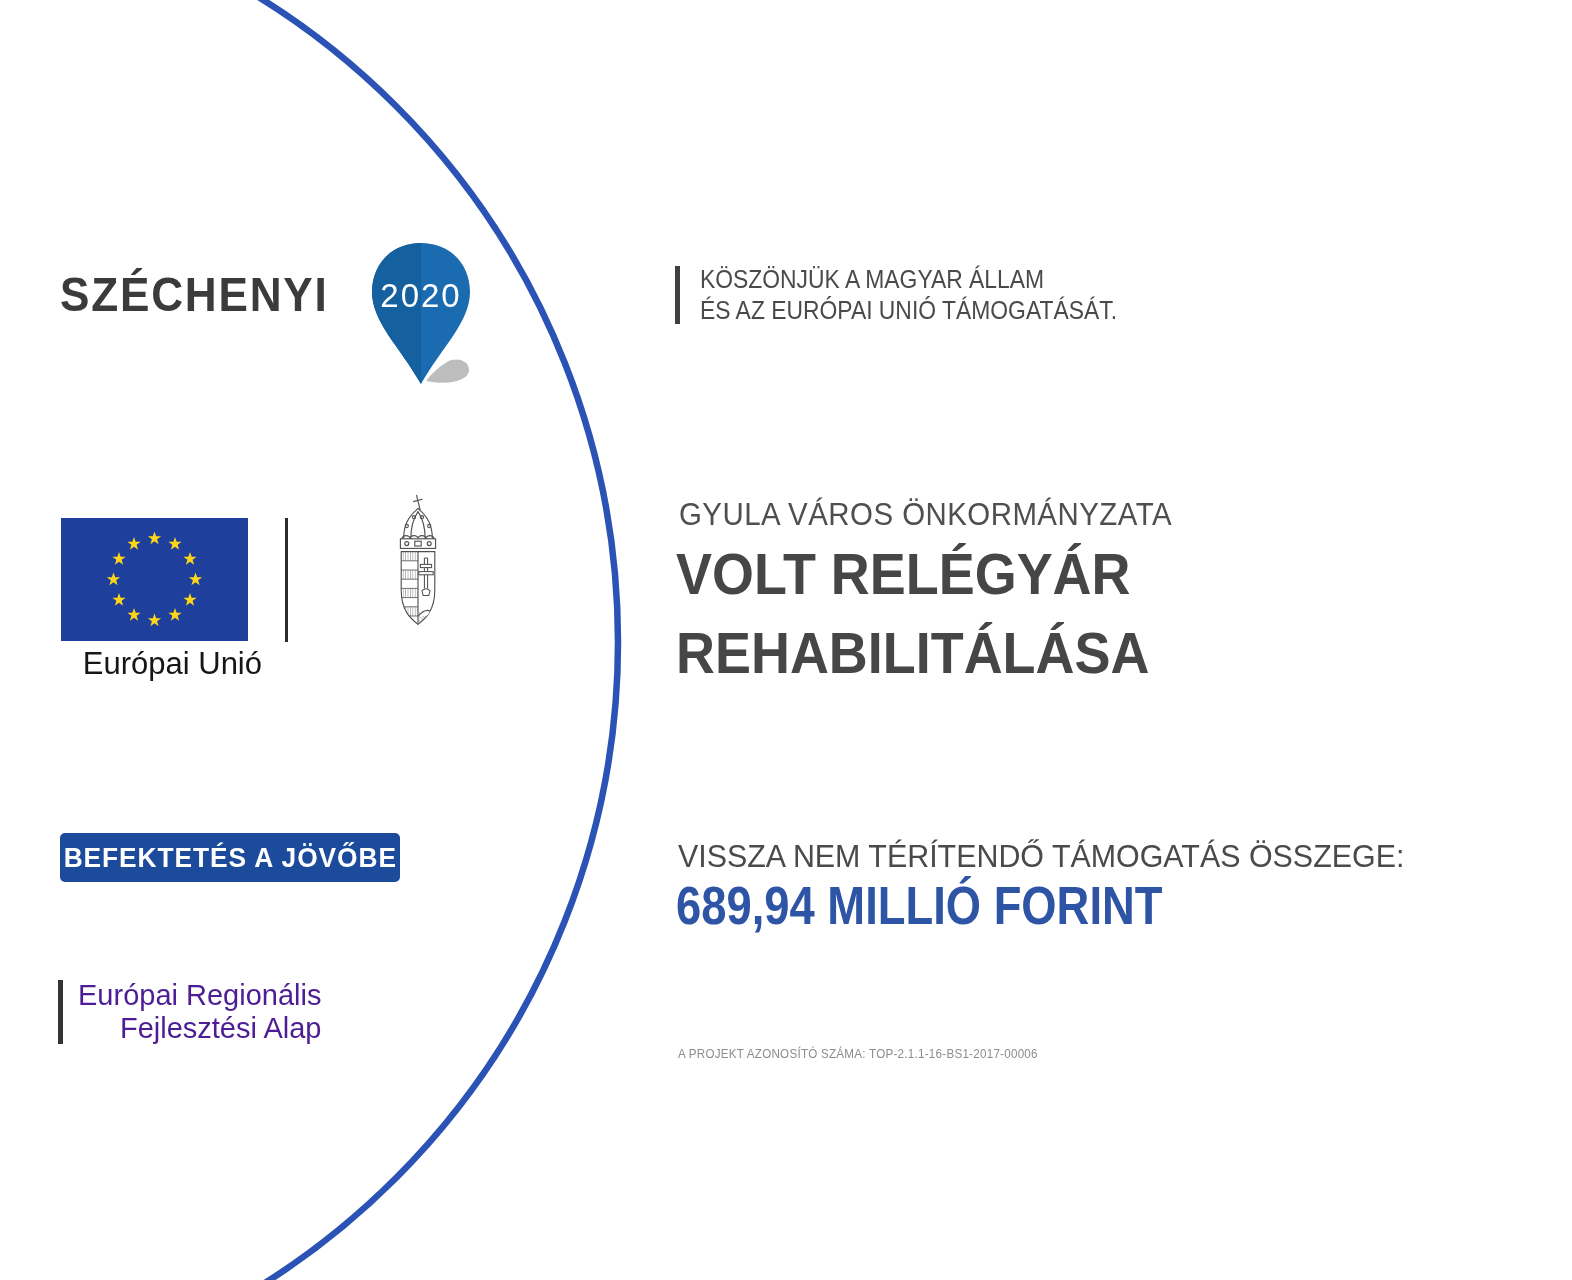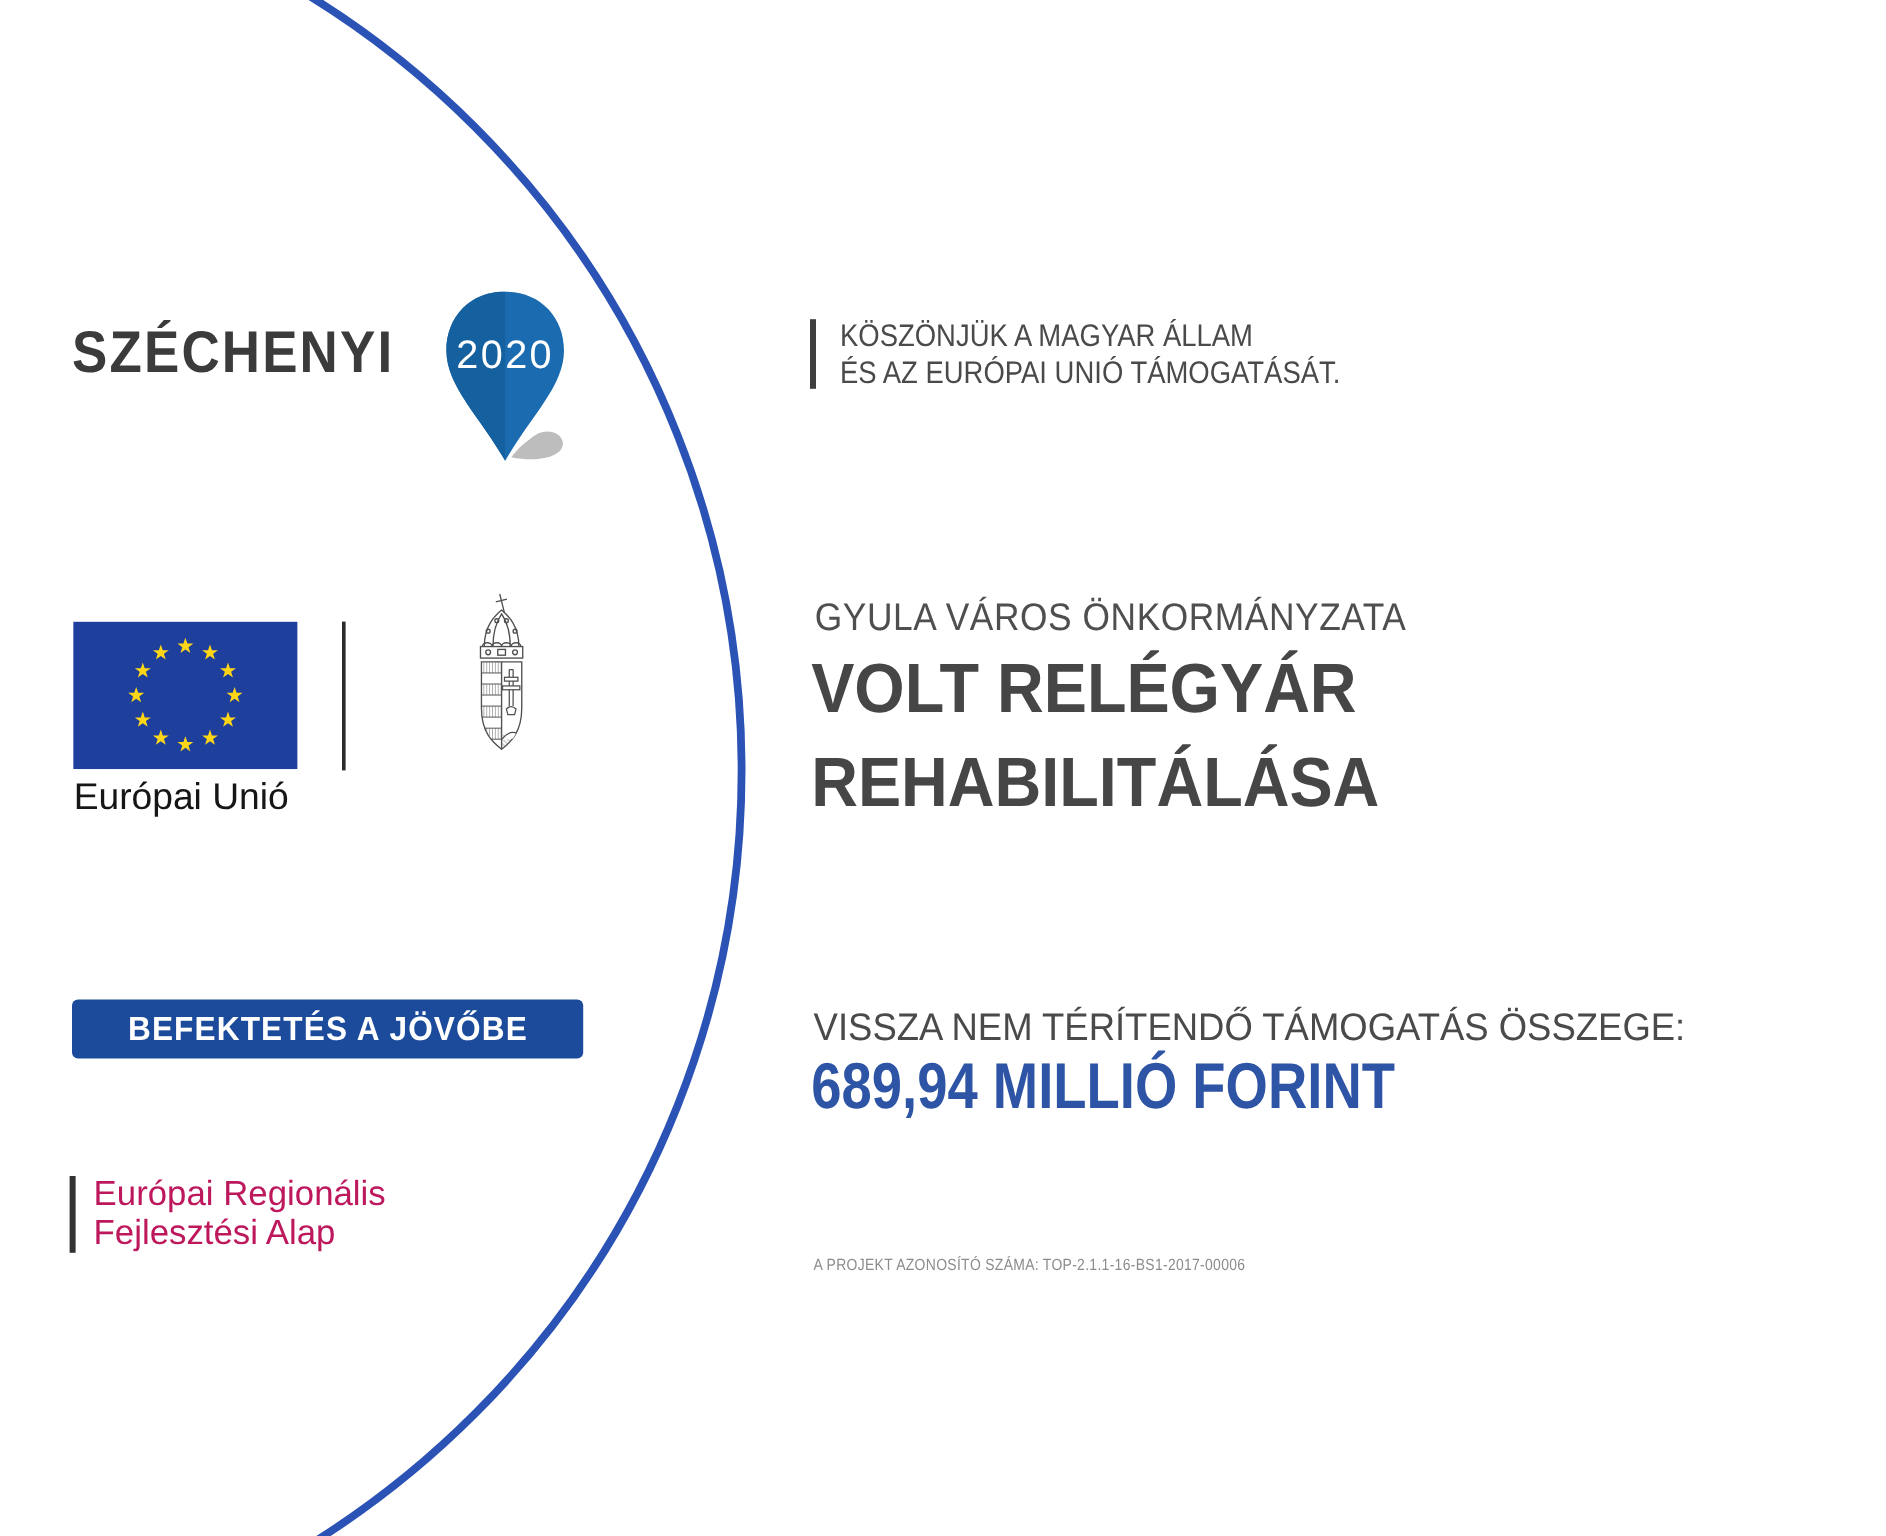--- a/index.html
+++ b/index.html
@@ -19,48 +19,48 @@
     font-size:49px;font-weight:700;letter-spacing:2px;
     color:#3b3b3b;
     transform:scaleX(0.90);transform-origin:left top;
     white-space:nowrap;
   }
   .pin-svg{position:absolute;left:366px;top:243px;}
   
   .eu-flag-svg{position:absolute;left:61px;top:518px;}
   .eu-label{
     position:absolute;left:40px;top:646px;width:222px;
-    text-align:center;font-size:31px;color:#161616;white-space:nowrap;
+    text-align:right;font-size:31px;color:#161616;white-space:nowrap;
   }
   .flag-sep{position:absolute;left:285px;top:518px;width:3px;height:124px;background:#2b2b2b;}
   
   .arms-svg{position:absolute;left:378px;top:494px;}
   .gov-label{
     position:absolute;left:305px;top:650px;width:232px;
     text-align:center;
     font-family:"Liberation Serif", serif;
     font-variant:small-caps;
     font-size:30px;line-height:31px;letter-spacing:1.5px;
     color:#1c1c1c;white-space:nowrap;
   }
   
   .banner{
-    position:absolute;left:60px;top:833px;width:426px;height:49px;
+    position:absolute;left:60px;top:833px;width:340px;height:49px;
     background:#1c4b9c;border-radius:5px;
     display:flex;align-items:center;justify-content:center;
   }
   .banner span{
     color:#ffffff;font-size:28px;font-weight:700;letter-spacing:1px;
     transform:scaleX(0.94);transform-origin:center;white-space:nowrap;
   }
   
   .erfa-bar{position:absolute;left:58px;top:980px;width:5px;height:64px;background:#333333;}
   .erfa-text{
     position:absolute;left:78px;top:979px;
-    font-size:29px;line-height:33px;color:#be185d;white-space:nowrap;
+    font-size:29px;line-height:33px;color:#4c1d95;white-space:nowrap;text-align:right;
   }
   
   .thanks-bar{position:absolute;left:675px;top:266px;width:5px;height:58px;background:#3f3f3f;}
   .thanks-text{
     position:absolute;left:700px;top:264px;
     font-size:26px;line-height:31px;color:#4a4a4a;
     transform:scaleX(0.88);transform-origin:left top;white-space:nowrap;
   }
   .owner{
     position:absolute;left:679px;top:496px;

